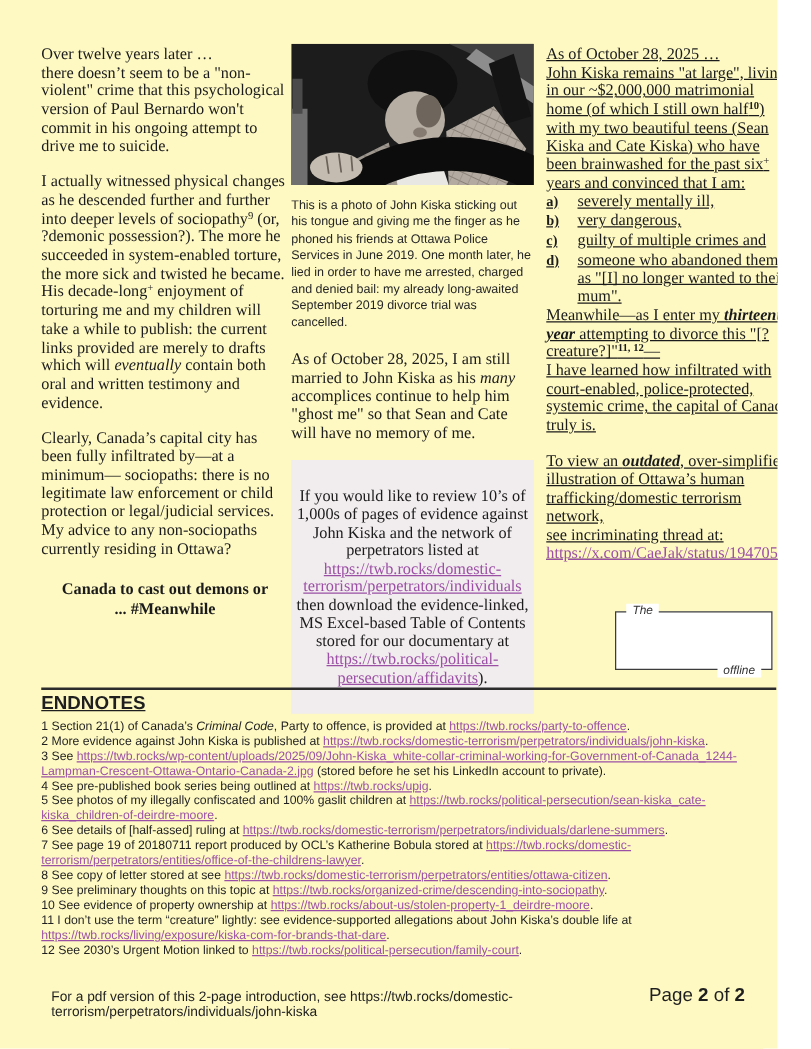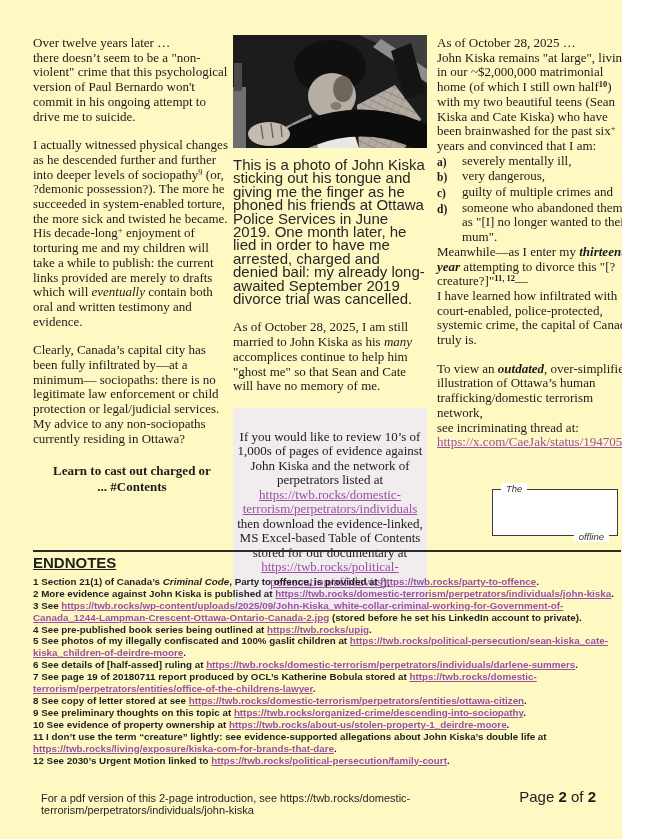--- a/index.html
+++ b/index.html
@@ -1,25 +1,25 @@
 <!DOCTYPE html>
 <html><head>
 <meta charset="utf-8">
 <style>
   html,body{margin:0;padding:0;background:#ffffff;}
   .page{position:relative;width:622px;height:839px;background:#fef9c3;overflow:hidden;
         font-family:"Liberation Serif",serif;color:#1b1b1b;}
   .col{position:absolute;font-size:13px;line-height:14.7px;}
   .col-left{left:33px;top:36px;width:198px;}
   .col-mid{left:233px;top:35px;width:194px;}
-  .col-right{left:437px;top:36px;width:197px;}
+  .col-right{left:437px;top:36px;width:197px;text-decoration:underline;}
   .para{margin:0 0 14px 0;}
   .center-heading{font-weight:bold;text-align:center;margin-top:17px;line-height:15.5px;}
   .photo{display:block;width:194px;height:113px;}
-  .caption{font-family:"Liberation Sans",sans-serif;font-size:15px;line-height:13.4px;
+  .caption{font-family:"Liberation Sans",sans-serif;font-size:10px;line-height:13.4px;
            color:#262626;margin-top:10px;}
   .mid-para{margin-top:15px;}
   .evidence-box{margin-top:14px;background:#f1ecee;text-align:center;
                 padding:22px 3px;line-height:14.5px;}
   .lnk{color:#9b50a5;text-decoration:underline;}
   sup{font-size:8.5px;line-height:0;vertical-align:4px;}
   .list{margin:0;}
   .li{display:flex;}
   .li-k{flex:none;width:25px;font-weight:bold;font-size:11.5px;padding-top:1px;}
   .li-t{flex:1;}
@@ -27,36 +27,36 @@
         border:1.5px solid #3c3c3c;background:#fff;}
   .logo-name{font-size:17.5px;text-align:center;margin-top:10px;color:#1b1b1b;}
   .logo-the,.logo-off{position:absolute;background:#fff;padding:0 5px;
         font-family:"Liberation Sans",sans-serif;font-size:9.5px;font-style:italic;color:#333;}
   .logo-the{top:-7px;left:8px;}
   .logo-off{bottom:-7px;right:8px;}
   .rule{position:absolute;left:33px;top:550px;width:588px;border-top:2px solid #2c2c2c;height:0;}
   .endnotes{position:absolute;left:33px;top:557px;width:596px;
             font-family:"Liberation Sans",sans-serif;font-size:9.8px;line-height:11.9px;color:#1f1f1f;}
   .endnotes-h{font-weight:bold;text-decoration:underline;font-size:15px;margin-bottom:7px;}
-  .en{overflow-wrap:break-word;font-weight:bold;}
+  .en{overflow-wrap:break-word;}
   .footer-note{position:absolute;left:41px;top:792px;width:500px;
                font-family:"Liberation Sans",sans-serif;font-size:11px;color:#1f1f1f;}
   .footer-page{position:absolute;right:26px;top:788px;
                font-family:"Liberation Sans",sans-serif;font-size:15px;color:#1f1f1f;}
 </style>
 </head>
 <body>
 
 <div class="page">
 
   <div class="col col-left">
     <p class="para"><span>Over twelve years later …</span><br><span>there doesn’t seem to be a "non-violent" crime that this psychological version of Paul Bernardo won't commit in his ongoing attempt to drive me to suicide.</span></p>
     <p class="para"><span>I actually witnessed physical changes as he descended further and further into deeper levels of sociopathy</span><sup>9</sup><span> (or, ?demonic possession?). The more he succeeded in system-enabled torture, the more sick and twisted he became. His decade-long</span><sup>+</sup><span> enjoyment of torturing me and my children will take a while to publish: the current links provided are merely to drafts which will </span><i>eventually</i><span> contain both oral and written testimony and evidence.</span></p>
     <p class="para"><span>Clearly, Canada’s capital city has been fully infiltrated by—at a minimum— sociopaths: there is no legitimate law enforcement or child protection or legal/judicial services. My advice to any non-sociopaths currently residing in Ottawa?</span></p>
-    <p class="center-heading"><span>Learn to cast out charged or</span><br><span>... #Contents</span></p>
+    <p class="center-heading"><span>Canada to cast out demons or</span><br><span>... #Meanwhile</span></p>
   </div>
 
   <div class="col col-mid">
     <svg class="photo" viewBox="0 0 194 113" xmlns="http://www.w3.org/2000/svg">
       <defs>
         <pattern id="plaid" width="7" height="7" patternUnits="userSpaceOnUse" patternTransform="rotate(25)">
           <rect width="7" height="7" fill="none"></rect>
           <line x1="0" y1="0" x2="7" y2="0" stroke="#5d564d" stroke-width="1.4"></line>
           <line x1="0" y1="0" x2="0" y2="7" stroke="#766f66" stroke-width="1"></line>
         </pattern>

